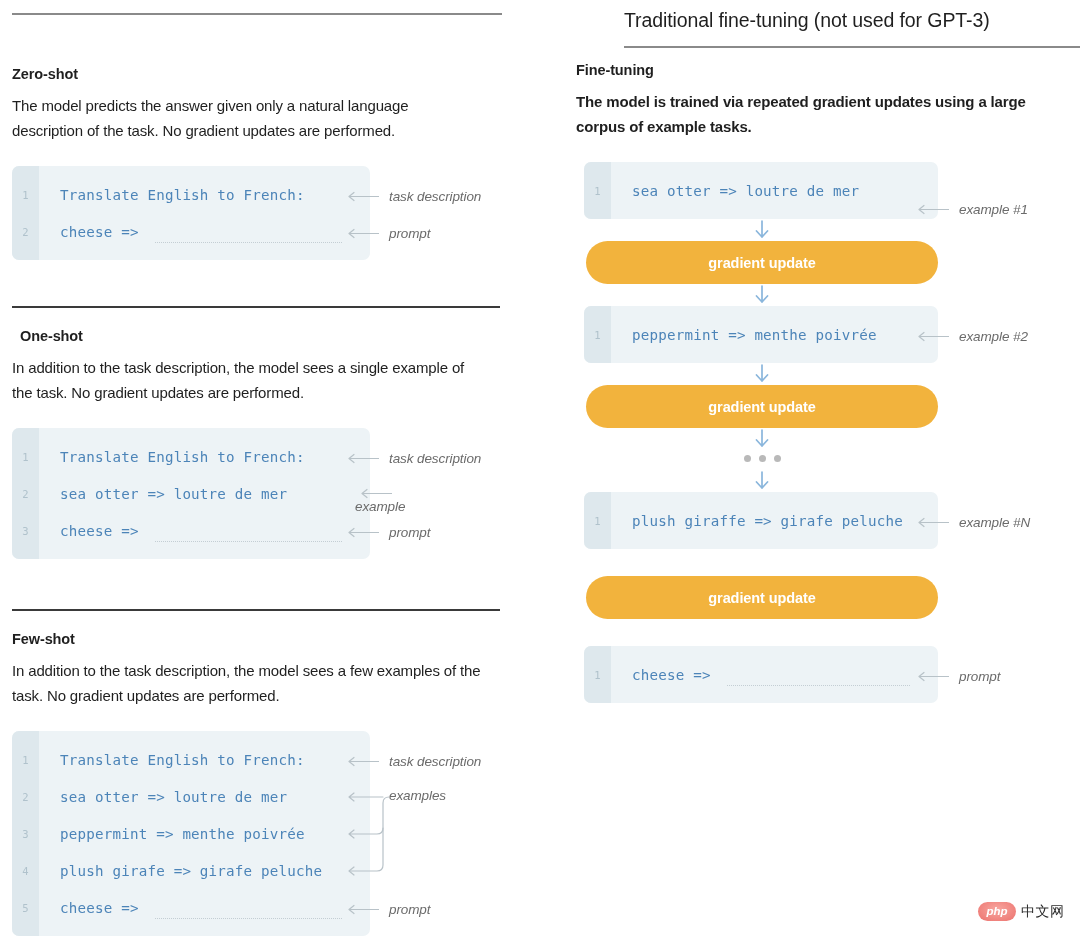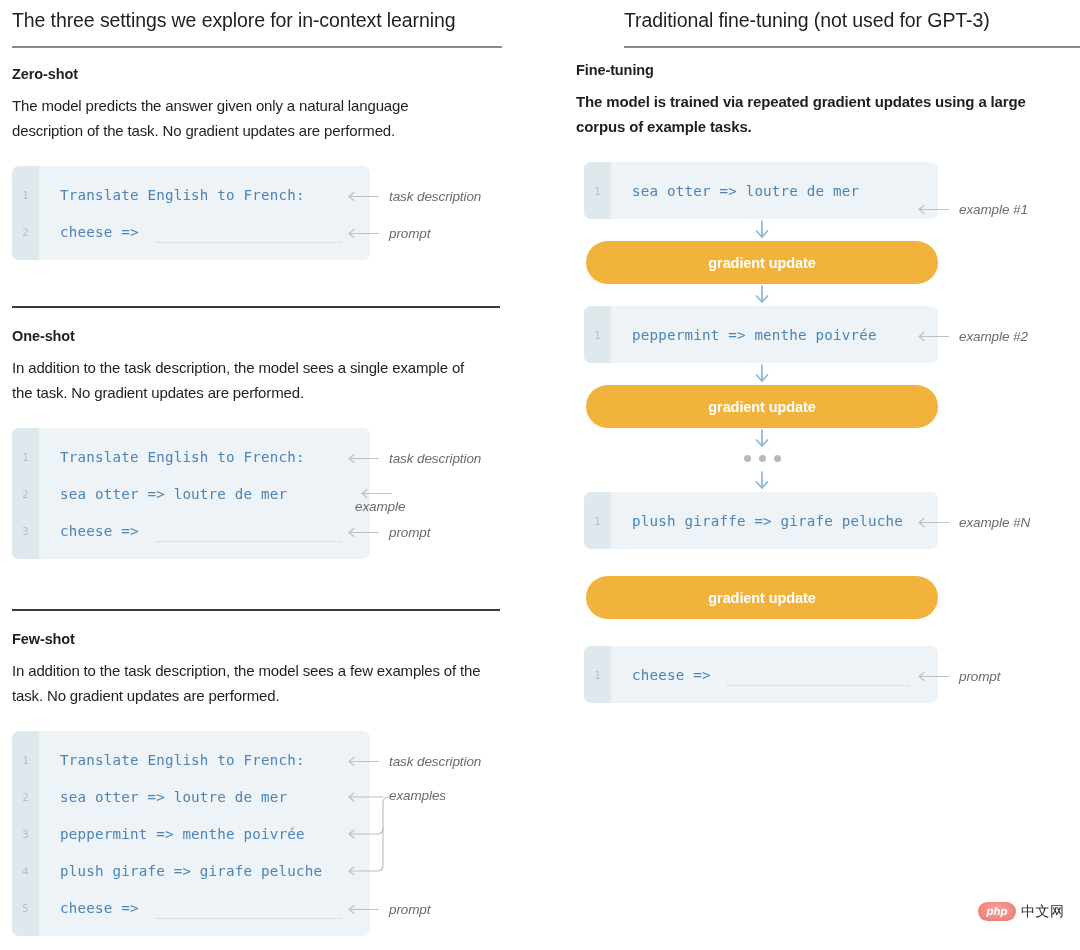--- a/index.html
+++ b/index.html
@@ -184,21 +184,20 @@
     color: #2b2b2b;
     letter-spacing: 0.5px;
   }
 </style>
 </head>
 <body>
 
 <div class="page">
 
   <div class="col col-left">
-    <div class="panel-title">The three settings we explore for in-context learning</div>
     <div class="title-rule"></div>
   </div>
 
   <div class="col col-right">
     <div class="panel-title">Traditional fine-tuning (not used for GPT-3)</div>
     <div class="title-rule"></div>
   </div>
 
   <div id="left-sections">
       <div class="section-head" style="position: absolute; left: 12px; top: 66px;">Zero-shot</div>
@@ -227,21 +226,21 @@
       </div>
       <div class="annot" style="left: 345px; top: 225.5px;">
         <span class="annot-arrow">
           <svg width="34" height="11" viewBox="0 0 34 11" style="display: block;">
             <path d="M 34 5.5 L 4 5.5 M 4 5.5 L 9 1.5 M 4 5.5 L 9 9.5" stroke="#b8c2c8" stroke-width="1.2" fill="none" stroke-linecap="round" stroke-linejoin="round"></path>
           </svg>
         </span>
         <span class="annot-label" style="margin-left: 10px;">prompt</span>
       </div>
       <div class="section-rule" style="position: absolute; left: 12px; width: 488px; top: 306px;"></div>
-      <div class="section-head" style="position: absolute; left: 12px; top: 328px;">One-shot</div>
+      <div class="section-head" style="position: absolute; left: 20px; top: 328px;">One-shot</div>
       <div class="section-desc" style="position: absolute; left: 12px; top: 355px; width: 470px;">In addition to the task description, the model sees a single example of the task. No gradient updates are performed.</div>
       <div class="code-block" style="width: 358px; padding-top: 10px; padding-bottom: 10px; position: absolute; left: 12px; top: 428px;">
         <div class="code-gutter"></div>
         <div class="code-rows">
           <div class="code-row">
             <span class="code-lineno">1</span>
             <span class="code-text">Translate English to French:</span>
           </div>
           <div class="code-row">
             <span class="code-lineno">2</span>

